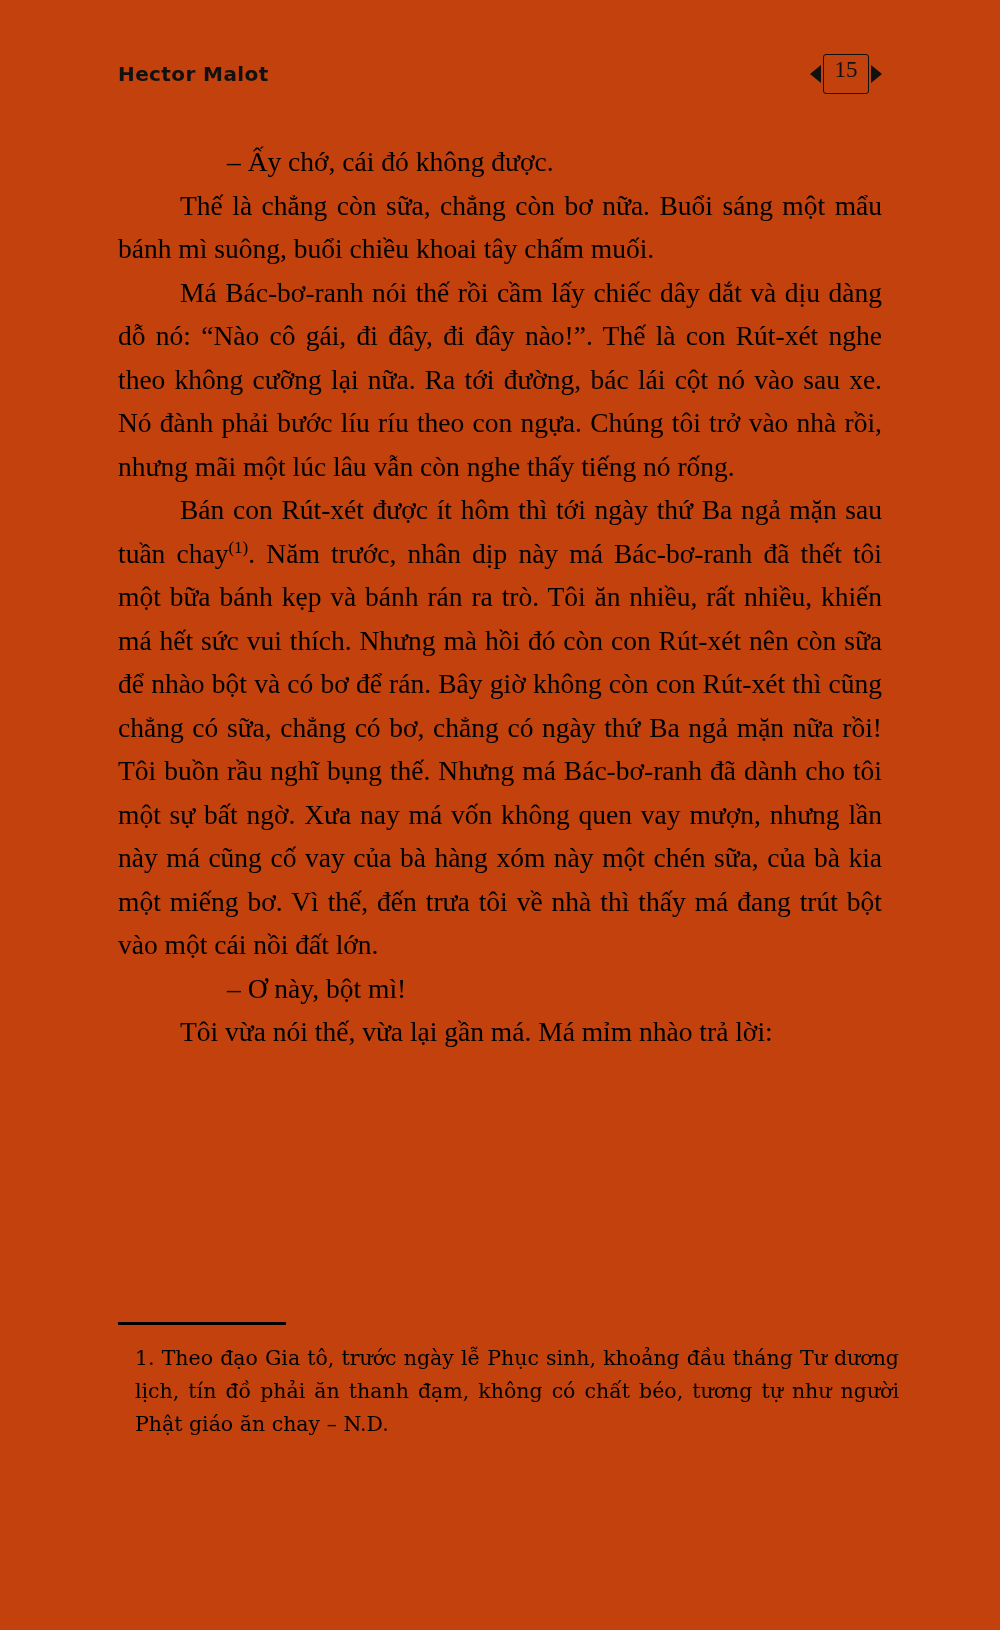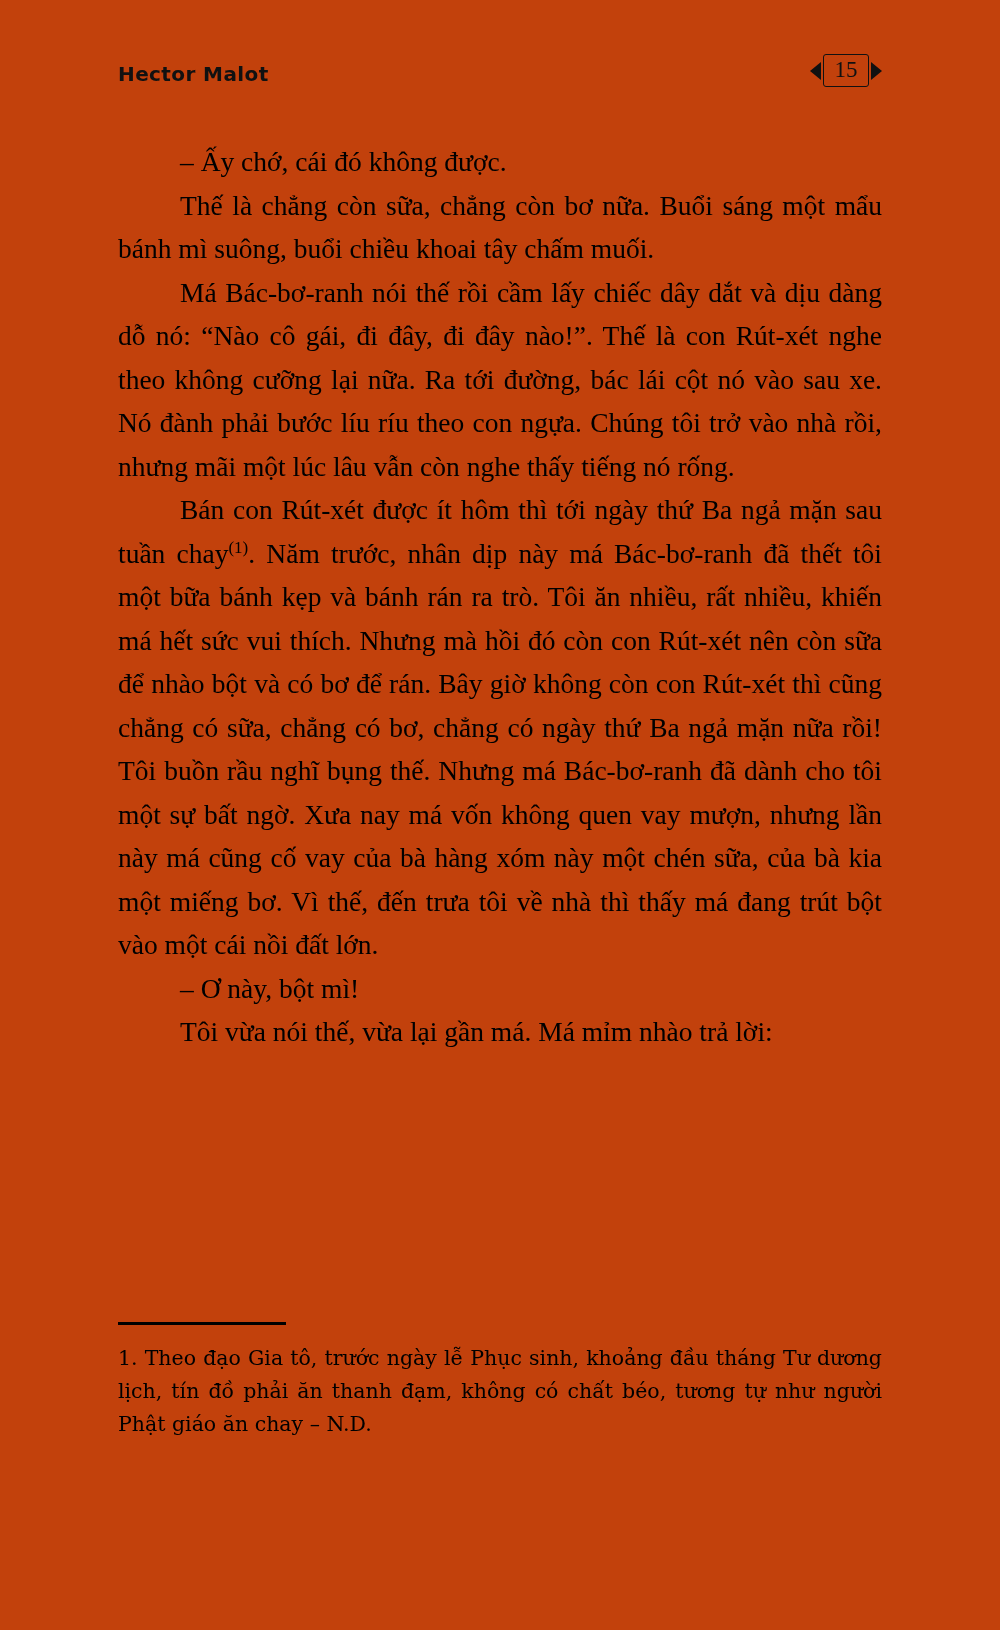--- a/index.html
+++ b/index.html
@@ -57,21 +57,21 @@
   }
   .folio .tri-left {
     border-right: 11px solid #111111;
   }
   .folio .tri-right {
     border-left: 11px solid #111111;
   }
   .folio .num-box {
     border: 1.6px solid #111111;
     border-radius: 3px;
-    padding: 3px 9px 5px 9px;
+    padding: 3px 9px 12px 9px;
     font-family: "Liberation Serif", serif;
     font-size: 23px;
     line-height: 1;
     color: #111111;
     min-width: 26px;
     text-align: center;
   }
   
   .body-text {
     position: absolute;
@@ -82,38 +82,39 @@
     line-height: 43.5px;
     text-align: justify;
     color: #000000;
   }
   .body-text p {
     margin: 0;
     text-indent: 62px;
   }
   .body-text p.dash {
     text-indent: 62px;
+    margin-left: 47px;
   }
   .fn-ref {
     font-size: 17px;
     vertical-align: super;
     line-height: 0;
   }
   
   .footnote-rule {
     position: absolute;
     left: 118px;
     top: 1322px;
     width: 168px;
     height: 3px;
     background: #000000;
   }
   .footnote {
     position: absolute;
-    left: 118px;
+    left: 135px;
     top: 1342px;
     width: 764px;
     font-family: "DejaVu Serif", serif;
     font-size: 20.5px;
     line-height: 33px;
     text-align: justify;
     color: #000000;
   }
   .footnote p { margin: 0; }
 </style>

